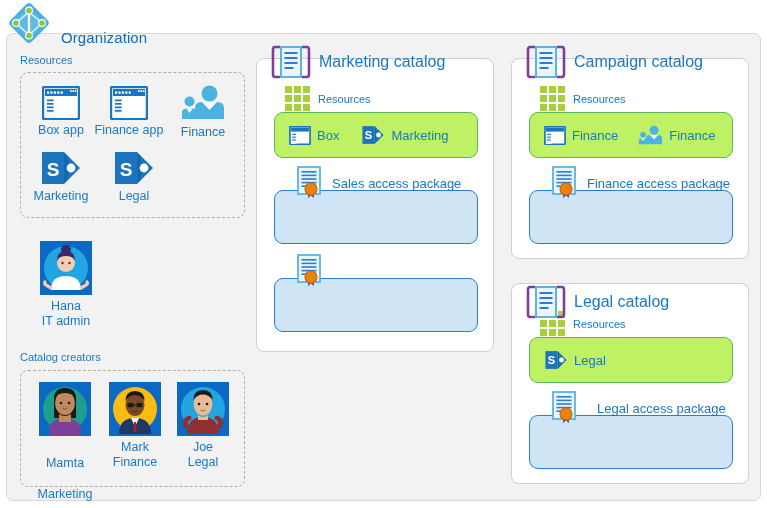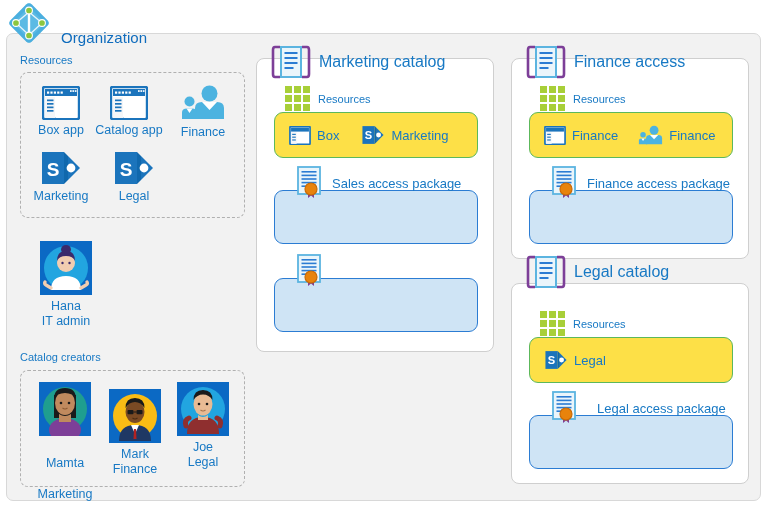--- a/index.html
+++ b/index.html
@@ -119,21 +119,21 @@
   }
   .catalog-title {
     font-size: 16px;
     color: #1879c4;
     white-space: nowrap;
   }
 
   
   .res-green-box {
     position: absolute;
-    background: #fde047;
+    background: #bef264;
     border: 1.4px solid #5cb85c;
     border-radius: 9px;
     box-sizing: border-box;
     display: flex;
     align-items: center;
     z-index: 5;
     text-align: right;
   }
   .res-item {
     display: flex;
@@ -250,21 +250,21 @@
       <rect x="3" y="11" width="10" height="21" fill="#f4f6f8"></rect>
       <g fill="#1b74bc">
         <rect x="5" y="13.5" width="6.5" height="1.7"></rect>
           <rect x="5" y="17" width="6.5" height="1.7"></rect>
         <rect x="5" y="20.5" width="6.5" height="1.7"></rect>
           <rect x="5" y="24" width="6.5" height="1.7"></rect>
       </g>
       <rect x="14" y="11" width="21" height="21" fill="#ffffff"></rect>
     </svg>
   </span>
-  <span class="tile-label">Catalog app</span>
+  <span class="tile-label">Finance app</span>
 </div>
 
 <div class="tile" style="left:172px; top:84px; width:62px;">
   <span>
     <svg width="44" height="38" viewBox="0 0 44 38">
       <circle cx="28.5" cy="9.5" r="8" fill="#4cb3e0"></circle>
       <path d="M14 35 L14 24 Q14 18 21 18 L36 18 Q43 18 43 24 L43 35 Z" fill="#4cb3e0"></path>
       <path d="M21 18 L28.5 26 L36 18 Z" fill="#ffffff"></path>
       <circle cx="8.5" cy="17.5" r="5" fill="#4cb3e0"></circle>
       <path d="M1 35 L1 28.5 Q1 24.5 6 24.5 L11 24.5 Q16 24.5 16 28.5 L16 35 Z" fill="#4cb3e0"></path>
@@ -334,21 +334,21 @@
       <circle cx="22" cy="21" r="1.3" fill="#1a1a1a"></circle>
       <circle cx="30" cy="21" r="1.3" fill="#1a1a1a"></circle>
       <path d="M23.5 26 Q26 28 28.5 26" stroke="#8a5a33" stroke-width="1.1" fill="none"></path>
       <path d="M20 32 Q26 36 32 32 L32 40 L20 40 Z" fill="#c08a5e"></path>
     </svg>
   </span>
   <span class="tile-label">Mamta</span>
   <span class="tile-label" style="margin-top:-3px">Marketing</span>
 </div>
 
-<div class="person-tile" style="left:109px; top:382px; width:52px;margin-top:7px;">
+<div class="person-tile" style="left:109px; top:382px; width:52px;">
   <span class="person-card">
     <svg width="52" height="54" viewBox="0 0 52 54">
       <rect x="0" y="0" width="52" height="54" fill="#0b69c4"></rect>
       <circle cx="26" cy="27" r="22" fill="#f9bc15"></circle>
       <path d="M10 52 Q10 36 26 36 Q42 36 42 52 Z" fill="#1f3864"></path>
       <path d="M22 36 L26 45 L30 36 Z" fill="#ffffff"></path>
       <path d="M25 40 L27 40 L27.5 50 L24.5 50 Z" fill="#b22222"></path>
       <ellipse cx="26" cy="23" rx="9.5" ry="11" fill="#7a4a24"></ellipse>
       <path d="M16.5 19 Q16.5 9 26 9 Q35.5 9 35.5 19 Q32 13 26 13 Q20 13 16.5 19 Z" fill="#1a1a1a"></path>
       <rect x="18.5" y="21" width="6" height="4.2" rx="1" fill="#1a1a1a"></rect>
@@ -495,21 +495,21 @@
       <path d="M31 3 L36 3 Q38 3 38 6 L38 30 Q38 33 36 33 L31 33" stroke="#7d3f98" stroke-width="2.6" fill="none" stroke-linejoin="round"></path>
       <rect x="10" y="3" width="20" height="30" fill="#eaf5fb" stroke="#5bb4e0" stroke-width="2"></rect>
       <g fill="#2b7cd3">
         <rect x="13.5" y="8" width="13" height="2"></rect>
         <rect x="13.5" y="13" width="13" height="2"></rect>
         <rect x="13.5" y="18" width="13" height="2"></rect>
         <rect x="13.5" y="23" width="9" height="2"></rect>
       </g>
     </svg>
   </span>
-  <span class="catalog-title">Finance access</span>
+  <span class="catalog-title">Campaign catalog</span>
 </div>
 
 <div class="res-grid-row" style="left:540px; top:86px;">
   <span>
     <svg width="26" height="26" viewBox="0 0 26 26">
       <g fill="#a8cf38">
         <rect x="0" y="0" width="7" height="7"></rect>
           <rect x="9" y="0" width="7" height="7"></rect>
           <rect x="18" y="0" width="7" height="7"></rect>
         <rect x="0" y="9" width="7" height="7"></rect>
@@ -569,21 +569,21 @@
       <path d="M12 24 L12 32 L15 29.5 L18 32 L18 24 Z" fill="#7d3f98"></path>
       <circle cx="15" cy="23" r="6" fill="#e8830c" stroke="#c96a06" stroke-width="1.2"></circle>
     </svg>
   </span>
   <span class="pkg-title">Finance access package</span>
 </div>
 <div class="pkg-box" style="left:529px; top:190px; width:204px; height:54px;"></div>
 
 <div class="catalog-panel" style="left:511px; top:283px; width:238px; height:201px;"></div>
 
-<div class="catalog-header" style="left:526px; top:254px;">
+<div class="catalog-header" style="left:526px; top:284px;">
   <span>
     <svg width="40" height="36" viewBox="0 0 40 36">
       <path d="M9 3 L4 3 Q2 3 2 6 L2 30 Q2 33 4 33 L9 33" stroke="#7d3f98" stroke-width="2.6" fill="none" stroke-linejoin="round"></path>
       <path d="M31 3 L36 3 Q38 3 38 6 L38 30 Q38 33 36 33 L31 33" stroke="#7d3f98" stroke-width="2.6" fill="none" stroke-linejoin="round"></path>
       <rect x="10" y="3" width="20" height="30" fill="#eaf5fb" stroke="#5bb4e0" stroke-width="2"></rect>
       <g fill="#2b7cd3">
         <rect x="13.5" y="8" width="13" height="2"></rect>
         <rect x="13.5" y="13" width="13" height="2"></rect>
         <rect x="13.5" y="18" width="13" height="2"></rect>
         <rect x="13.5" y="23" width="9" height="2"></rect>

